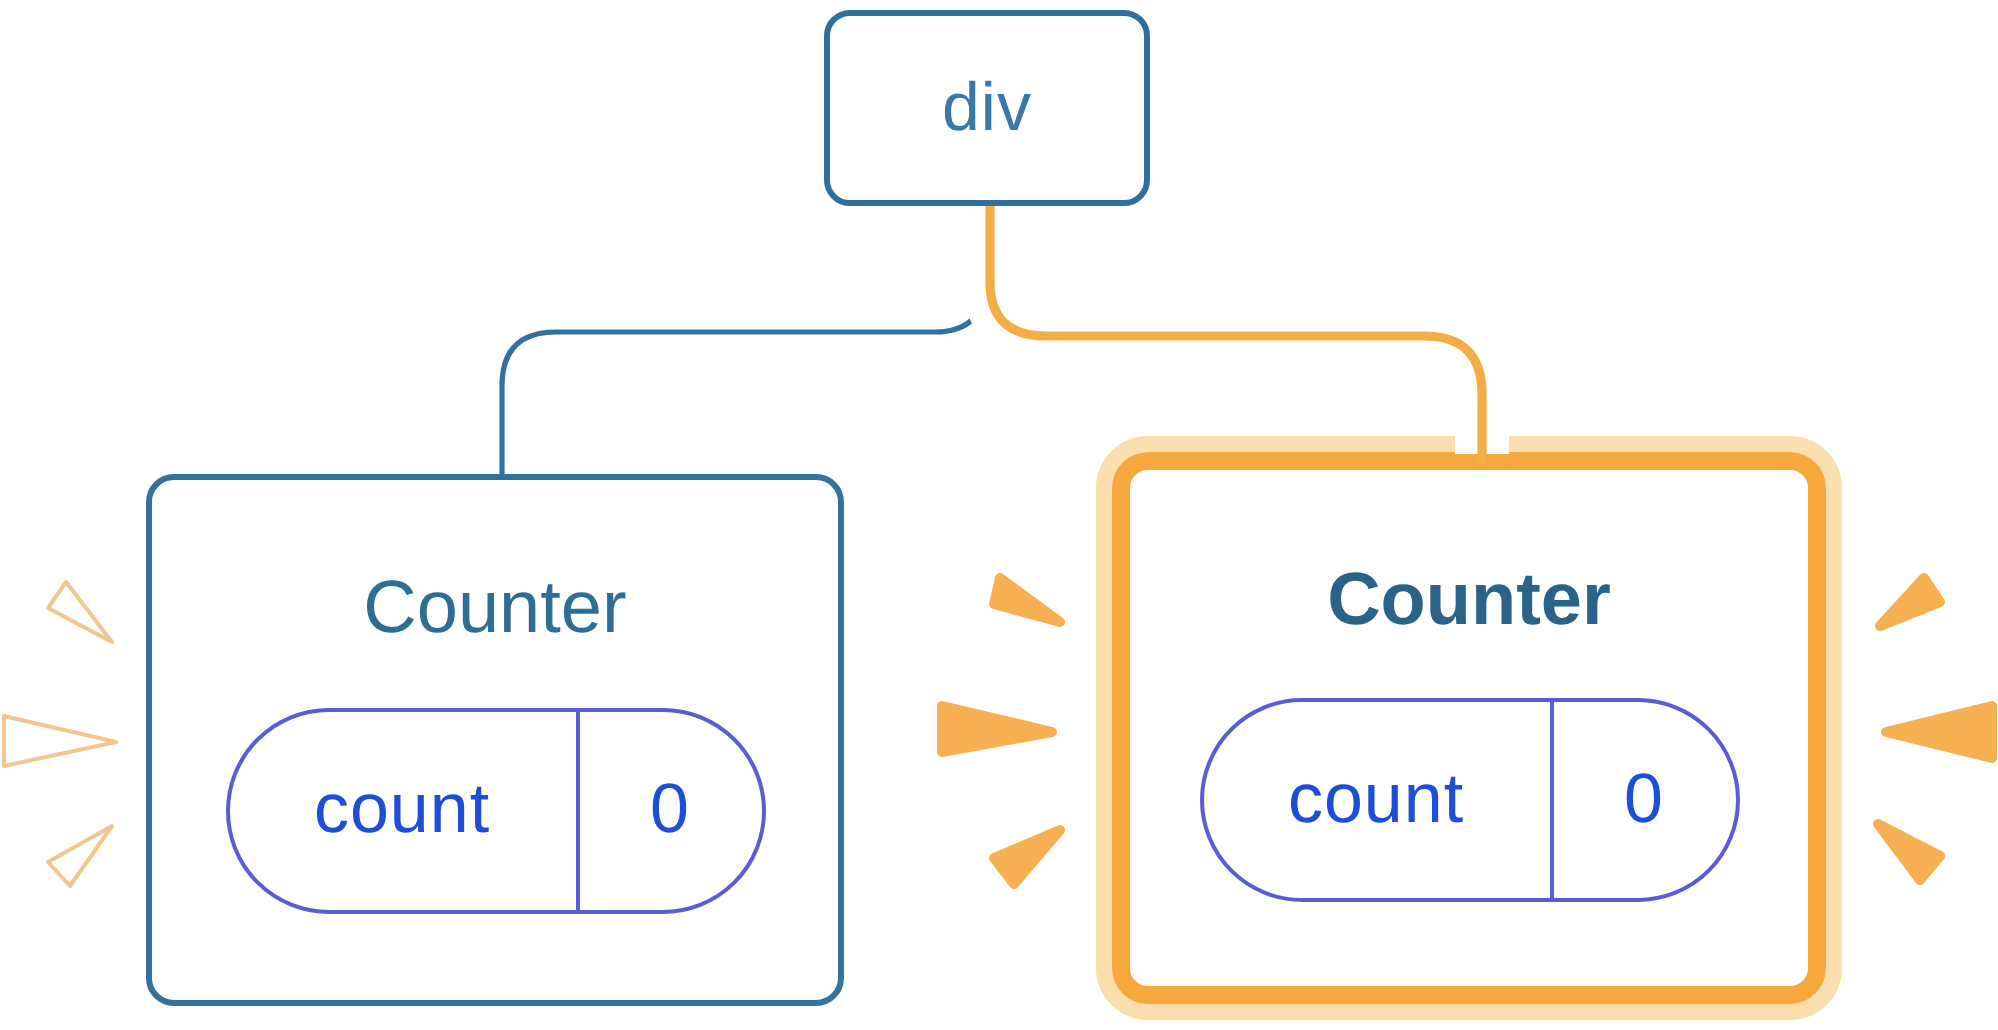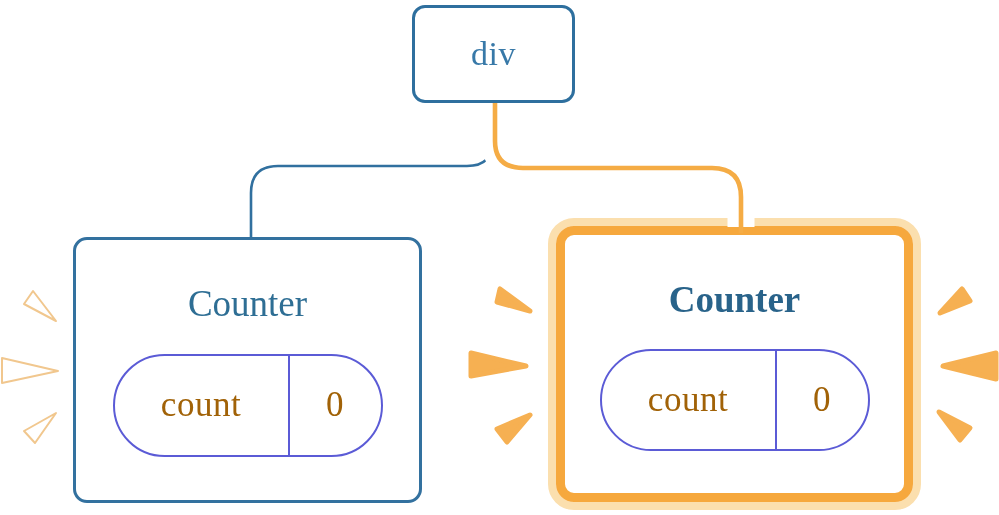--- a/index.html
+++ b/index.html
@@ -1,18 +1,18 @@
 <!DOCTYPE html>
 <html><head>
 <meta charset="utf-8">
 <style>
   html,body{margin:0;padding:0;background:#fff;}
   .stage{
     position:relative;width:999px;height:515px;background:#ffffff;
-    font-family:Liberation Serif, serif;overflow:hidden;
+    font-family:Liberation Sans, sans-serif;overflow:hidden;
   }
   
   .root-node{
     position:absolute;left:412px;top:5px;width:163px;height:98px;
     box-sizing:border-box;border:3px solid #2E6F9E;border-radius:13px;
     background:#ffffff;display:flex;align-items:center;justify-content:center;
     z-index:3;
   }
   .root-node .label{
     color:#3879A8;font-size:34px;font-weight:500;letter-spacing:.5px;
@@ -51,21 +51,21 @@
     box-sizing:border-box;margin-top:28px;width:270px;height:103px;
     border:2px solid #5B5BD6;border-radius:52px;display:flex;align-items:stretch;
     overflow:hidden;background:#ffffff;
   }
   .card-right .state-pill{margin-top:27px;height:102px;}
   .pill-key{
     flex:0 0 173px;display:flex;align-items:center;justify-content:center;
     border-right:2px solid #5B5BD6;
   }
   .pill-value{flex:1;display:flex;align-items:center;justify-content:center;}
-  .pill-text{color:#a16207;font-size:35px;letter-spacing:.5px;}
+  .pill-text{color:#1d4ed8;font-size:35px;letter-spacing:.5px;}
 </style>
 </head>
 <body>
 
 <div class="stage">
 
   <svg class="overlay" width="999" height="515" viewBox="0 0 999 515">
 
     <path class="edge edge-blue" d="M 493 101 L 493 140 Q 493 166 467 166 L 278 166 Q 251 166 251 193 L 251 238" stroke="#31709F"></path>
 

